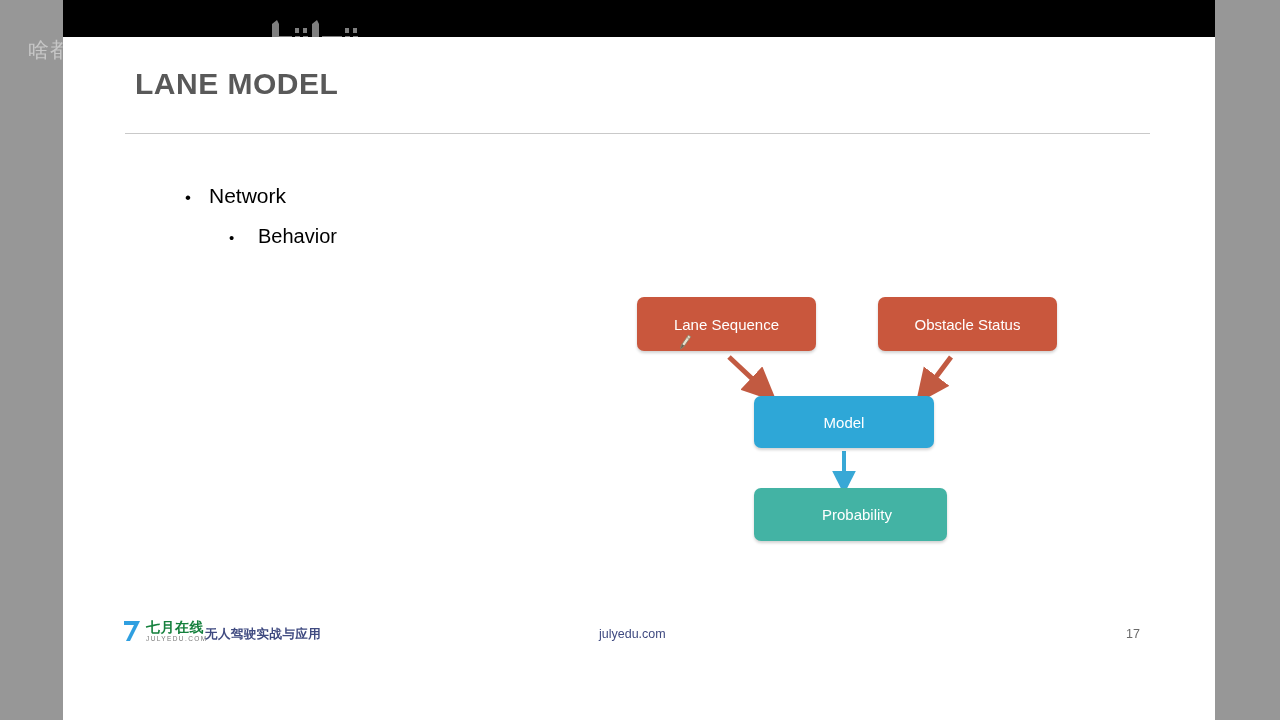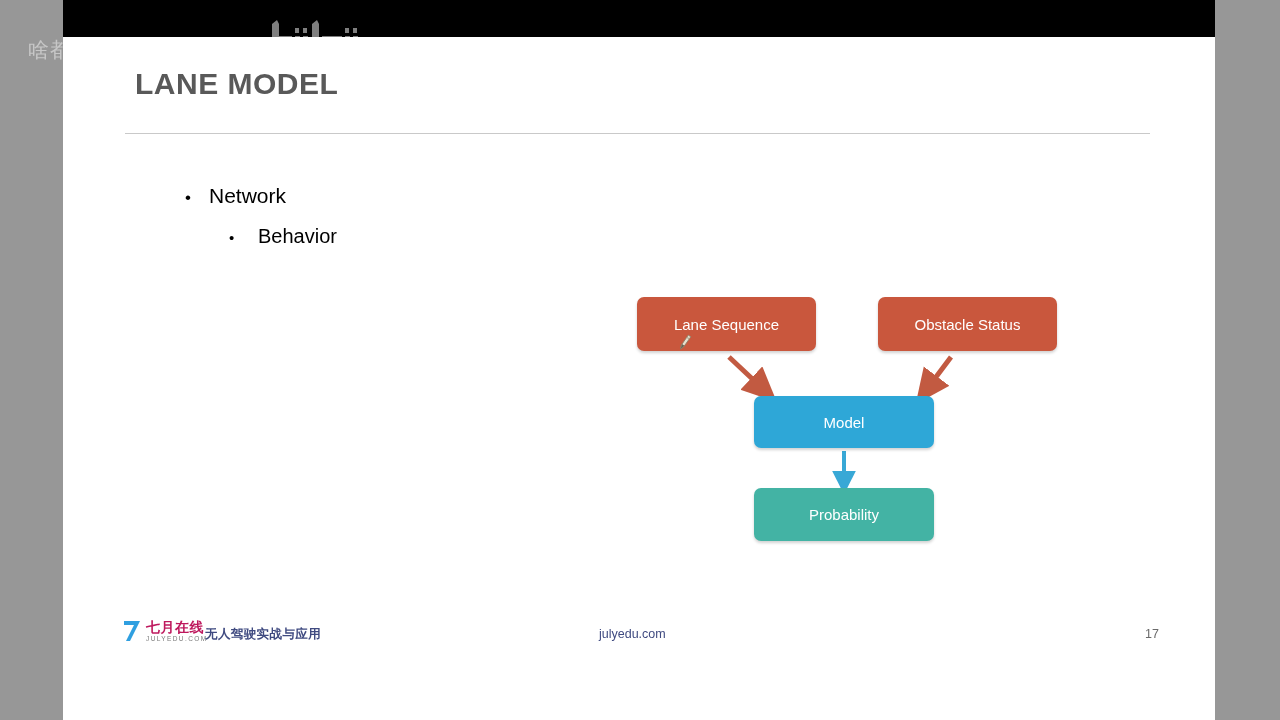--- a/index.html
+++ b/index.html
@@ -128,20 +128,21 @@
     left: 815px; top: 260px; width: 179px; height: 54px;
     background: #c9573d;
   }
   #node-model {
     left: 691px; top: 359px; width: 180px; height: 52px;
     background: #2ea7d7;
   }
   #node-probability {
     left: 691px; top: 451px; width: 180px; height: 53px;
     background: #43b3a4;
+    padding-left: 13px;
   }
   #arrows {
     position: absolute;
     left: 0; top: 0;
     width: 1152px; height: 645px;
     pointer-events: none;
   }
 
   
   #pen-cursor {
@@ -165,21 +166,21 @@
     margin-right: 5px;
   }
   #logo-text-wrap {
     display: flex;
     flex-direction: column;
     line-height: 1;
   }
   #logo-cn {
     font-size: 14px;
     font-weight: bold;
-    color: #be185d;
+    color: #15803d;
     font-family: "DejaVu Sans", sans-serif;
     letter-spacing: 0.5px;
   }
   #logo-en {
     font-size: 6.5px;
     color: #7a7a7a;
     letter-spacing: 1.4px;
     margin-top: 2px;
     font-family: "Liberation Sans", sans-serif;
   }
@@ -199,21 +200,20 @@
     top: 590px;
     font-size: 12.5px;
     color: #3f4a80;
   }
   #footer-pagenum {
     position: absolute;
     left: 1063px;
     top: 590px;
     font-size: 12.5px;
     color: #6a6a6a;
-    margin-left: 19px;
   }
 </style>
 </head>
 <body>
 
 <div id="player">
 
   <div class="letterbox top"></div>
   <div class="letterbox bottom"></div>
 

